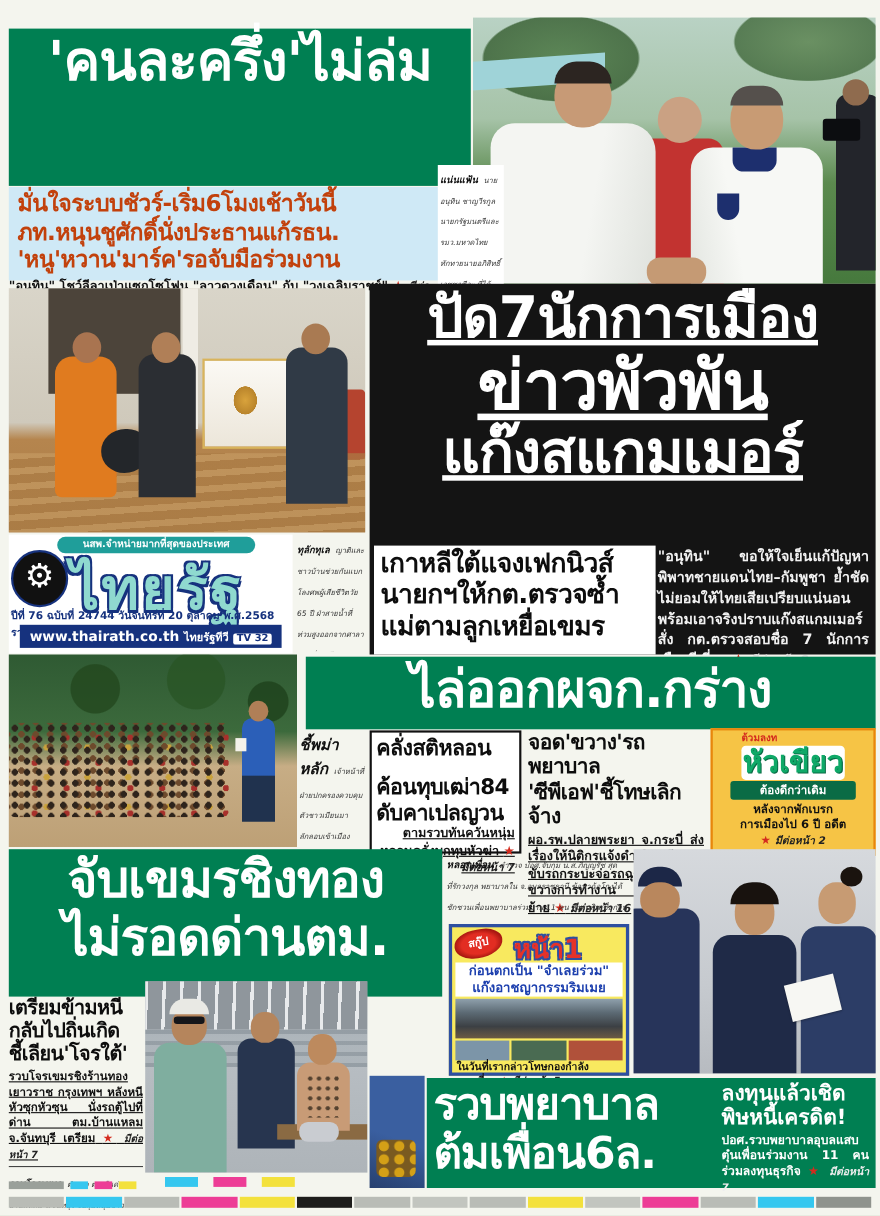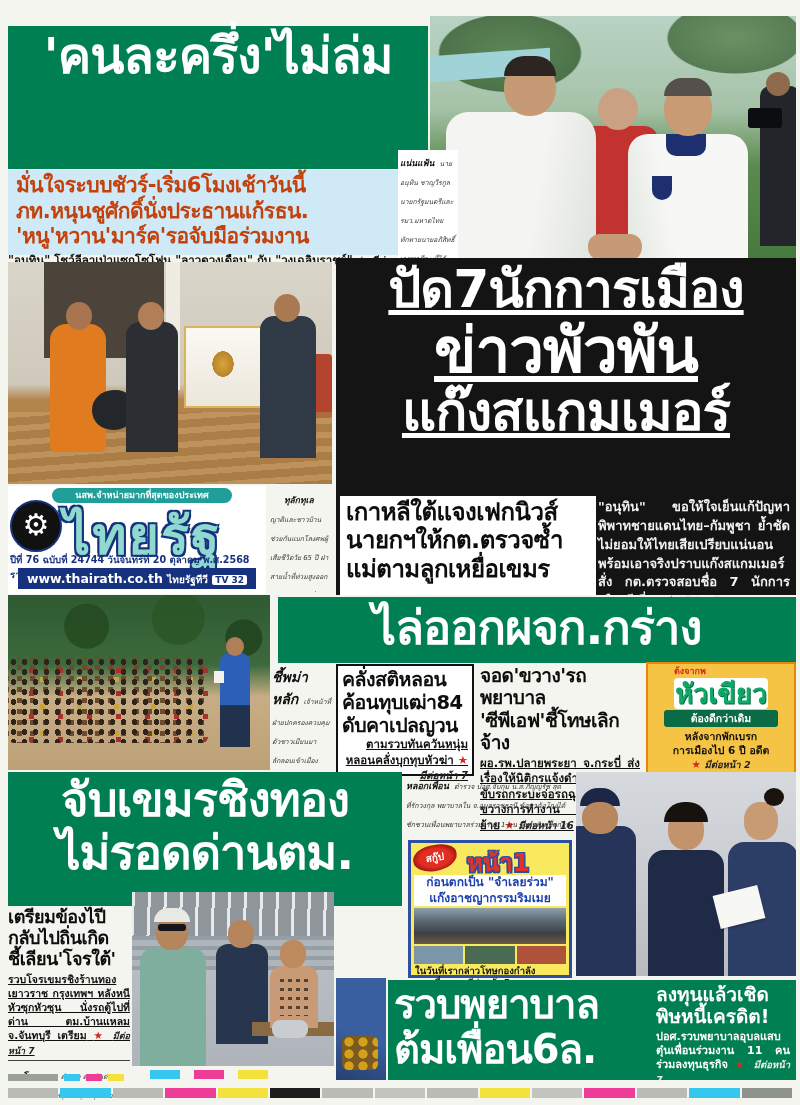--- a/index.html
+++ b/index.html
@@ -105,21 +105,21 @@
     <div class="abs" style="left:56px;top:8px;width:200px;font-size:52px;font-weight:800;color:#8fd9cf;letter-spacing:2px;text-shadow:-2px -2px 0 #16327e,2px -2px 0 #16327e,-2px 2px 0 #16327e,2px 2px 0 #16327e;">ไทยรัฐ</div>
     <div class="abs" style="left:2px;top:66px;width:254px;font-size:9.6px;font-weight:800;color:#16327e;">ปีที่ 76 ฉบับที่ 24744 วันจันทร์ที่ 20 ตุลาคม พ.ศ.2568 ราคา 10.00 บาท</div>
     <div class="abs" style="left:10px;top:82px;width:238px;height:21px;background:#16327e;color:#fff;text-align:center;font-weight:800;font-size:12.5px;line-height:21px;">
       <span>www.thairath.co.th</span>
       <span style="font-size:10px;">ไทยรัฐทีวี</span>
       <span style="background:#fff;color:#16327e;font-size:9px;padding:0 3px;border-radius:2px;">TV 32</span>
     </div>
   </div>
 
   <div class="abs" style="left:270px;top:488px;width:62px;height:104px;overflow:hidden;">
-    <span class="cap-title" style="font-size:8.5px;margin-left:14px;">ทุลักทุเล</span>
+    <span class="cap-title" style="font-size:8.5px;">ทุลักทุเล</span>
     <span class="cap-text" style="font-size:6.8px;">ญาติและชาวบ้านช่วยกันแบกโลงศพผู้เสียชีวิตวัย 65 ปี ฝ่าสายน้ำที่ท่วมสูงออกจากศาลาวัด เพื่อนำไปประกอบพิธีฌาปนกิจ ภายในวัดไชโยฯ จ.อ่างทอง หลังน้ำเจ้าพระยาล้นตลิ่งเข้าท่วมบ้านเรือนราษฎรกว่า 2,500 หลังคาเรือน ต่อเนื่อง ชาวบ้านเดือดร้อนหนัก</span>
   </div>
 
   <div class="abs photo" style="left:8px;top:595px;width:262px;height:175px;background:linear-gradient(180deg,#2f5a33 0%,#3c6a3c 40%,#c7ad85 58%,#bda076 100%);">
     <div class="ph" style="left:0;top:0;width:262px;height:78px;background:radial-gradient(circle at 30% 40%,#24481f 0 22px,transparent 23px),radial-gradient(circle at 65% 30%,#2a5526 0 26px,transparent 27px),radial-gradient(circle at 90% 55%,#1f421c 0 18px,transparent 19px);opacity:.8;"></div>
     <div class="ph" style="left:0;top:62px;width:200px;height:86px;background:radial-gradient(circle 3px,#2e241c 95%,transparent) 0 0/11px 10px,radial-gradient(circle 3px,#6d4a2c 95%,transparent) 5px 5px/13px 11px,radial-gradient(circle 3px,#a8302b 95%,transparent) 9px 2px/29px 23px,radial-gradient(circle 3px,#c9a23c 95%,transparent) 16px 9px/37px 27px;border-radius:6px;"></div>
     <div class="ph" style="left:212px;top:58px;width:30px;height:94px;background:linear-gradient(180deg,#2b5fb8 55%,#20324e 56%);border-radius:9px 9px 0 0;"></div>
     <div class="ph" style="left:218px;top:42px;width:18px;height:19px;background:#b07f57;border-radius:50%;"></div>
     <div class="ph" style="left:206px;top:76px;width:10px;height:12px;background:#f4f2ea;"></div>
   </div>
@@ -128,41 +128,41 @@
     <div class="hl" style="font-size:47px;line-height:62px;">ไล่ออกผจก.กร่าง</div>
   </div>
 
   <div class="abs" style="left:272px;top:666px;width:60px;height:108px;overflow:hidden;">
     <span class="cap-title" style="font-size:14px;">ชี้พม่าหลัก</span>
     <span class="cap-text" style="font-size:6.8px;">เจ้าหน้าที่ฝ่ายปกครองควบคุมตัวชาวเมียนมาลักลอบเข้าเมือง 162 คน ขณะซ่อนตัวอยู่ในป่า อ้างหนีภัยสู้รบ และมุ่งหางานทำในไทย ก่อนส่งดำเนินคดีผลักดันกลับประเทศต้นทาง</span>
   </div>
 
   <div class="abs" style="left:336px;top:664px;width:138px;height:112px;border:2px solid #111;background:#fff;padding:2px 4px;box-sizing:border-box;">
     <div class="boxhead" style="font-size:19.5px;">คลั่งสติหลอน</div>
-    <div class="boxhead" style="font-size:19.5px;">ค้อนทุบเฒ่า84</div>
+    <div class="boxhead" style="font-size:19.5px;margin-top:13px;">ค้อนทุบเฒ่า84</div>
     <div class="boxhead" style="font-size:19.5px;">ดับคาเปลญวน</div>
     <div class="bodytxt" style="font-size:11.5px;text-align:right;">
       <span>ตามรวบทันควันหนุ่มหลอนคลั่งบุกทุบหัวฆ่า</span>
       <span class="star">★</span>
       <span class="cont" style="font-size:10px;">มีต่อหน้า 7</span>
     </div>
   </div>
 
   <div class="abs" style="left:480px;top:664px;width:160px;height:112px;">
     <div class="boxhead" style="font-size:19px;">จอด'ขวาง'รถพยาบาล</div>
     <div class="boxhead" style="font-size:19px;">'ซีพีเอฟ'ชี้โทษเลิกจ้าง</div>
     <div class="bodytxt" style="font-size:11.5px;margin-top:2px;">
       <span>ผอ.รพ.ปลายพระยา จ.กระบี่ ส่งเรื่องให้นิติกรแจ้งดำเนินคดีหนุ่มขับรถกระบะจ่อรถฉุกเฉินขัดขวางการทำงาน ขณะเคลื่อนย้าย</span>
       <span class="star">★</span>
       <span class="cont" style="font-size:10px;">มีต่อหน้า 16</span>
     </div>
   </div>
 
   <div class="abs" style="left:646px;top:662px;width:150px;height:116px;background:#f6c445;border:2px solid #e8860c;box-sizing:border-box;text-align:center;">
-    <div style="font-size:9px;font-weight:800;color:#d42b1e;text-align:left;padding-left:26px;">ต้งจากพ</div>
+    <div style="font-size:9px;font-weight:800;color:#d42b1e;text-align:left;padding-left:26px;">ต้วมลงท</div>
     <div style="font-size:27px;font-weight:800;color:#0fa968;background:#fff;margin:0 26px;border-radius:4px;line-height:1.15;text-shadow:1px 1px 0 #0a6b45;">หัวเขียว</div>
     <div style="background:#0a6b45;color:#fff;font-size:10.5px;font-weight:700;margin:1px 16px;border-radius:3px;">ต้องดีกว่าเดิม</div>
     <div style="font-size:10.5px;font-weight:700;color:#111;padding:1px 21px;line-height:1.35;">
       <span>หลังจากพักเบรกการเมืองไป 6 ปี อดีต</span>
       <span class="star">★</span>
       <span class="cont" style="font-size:9.5px;">มีต่อหน้า 2</span>
     </div>
     <div style="font-size:10px;font-weight:800;color:#e8860c;text-shadow:0.5px 0.5px 0 #8a4d06;">นอกลู่นอกทาง</div>
   </div>
 
@@ -205,21 +205,21 @@
     <div class="ph" style="left:72px;top:78px;width:76px;height:126px;background:#1f2a47;border-radius:16px 16px 0 0;"></div>
     <div class="ph" style="left:92px;top:38px;width:36px;height:40px;background:#c3946b;border-radius:46%;"></div>
     <div class="ph" style="left:88px;top:30px;width:44px;height:20px;background:#18120e;border-radius:22px 22px 0 0;"></div>
     <div class="ph" style="left:152px;top:70px;width:70px;height:134px;background:#2c3d66;border-radius:16px 16px 0 0;"></div>
     <div class="ph" style="left:168px;top:30px;width:34px;height:38px;background:#c79b73;border-radius:46%;"></div>
     <div class="ph" style="left:188px;top:16px;width:20px;height:18px;background:#1a130e;border-radius:50%;"></div>
     <div class="ph" style="left:140px;top:118px;width:46px;height:34px;background:#f7f7f3;transform:rotate(-14deg);box-shadow:0 1px 2px rgba(0,0,0,.3);"></div>
   </div>
 
   <div class="abs" style="left:8px;top:906px;width:122px;height:176px;">
-    <div class="boxhead" style="font-size:18px;">เตรียมข้องไปี</div>
+    <div class="boxhead" style="font-size:18px;">เตรียมข้ามหนี</div>
     <div class="boxhead" style="font-size:18px;">กลับไปถิ่นเกิด</div>
     <div class="boxhead" style="font-size:18px;">ชี้เลียน'โจรใต้'</div>
     <div class="bodytxt" style="font-size:10.5px;margin-top:2px;">
       <span>รวบโจรเขมรชิงร้านทองเยาวราช กรุงเทพฯ หลังหนีหัวซุกหัวซุน นั่งรถตู้ไปที่ด่าน ตม.บ้านแหลม จ.จันทบุรี เตรียม</span>
       <span class="star">★</span>
       <span class="cont" style="font-size:9px;">มีต่อหน้า 7</span>
     </div>
     <div style="height:1px;background:#444;margin:3px 0;"></div>
     <div style="overflow:hidden;height:52px;">
       <span class="cap-title" style="font-size:8.5px;">รวบโจรเขมร</span>

